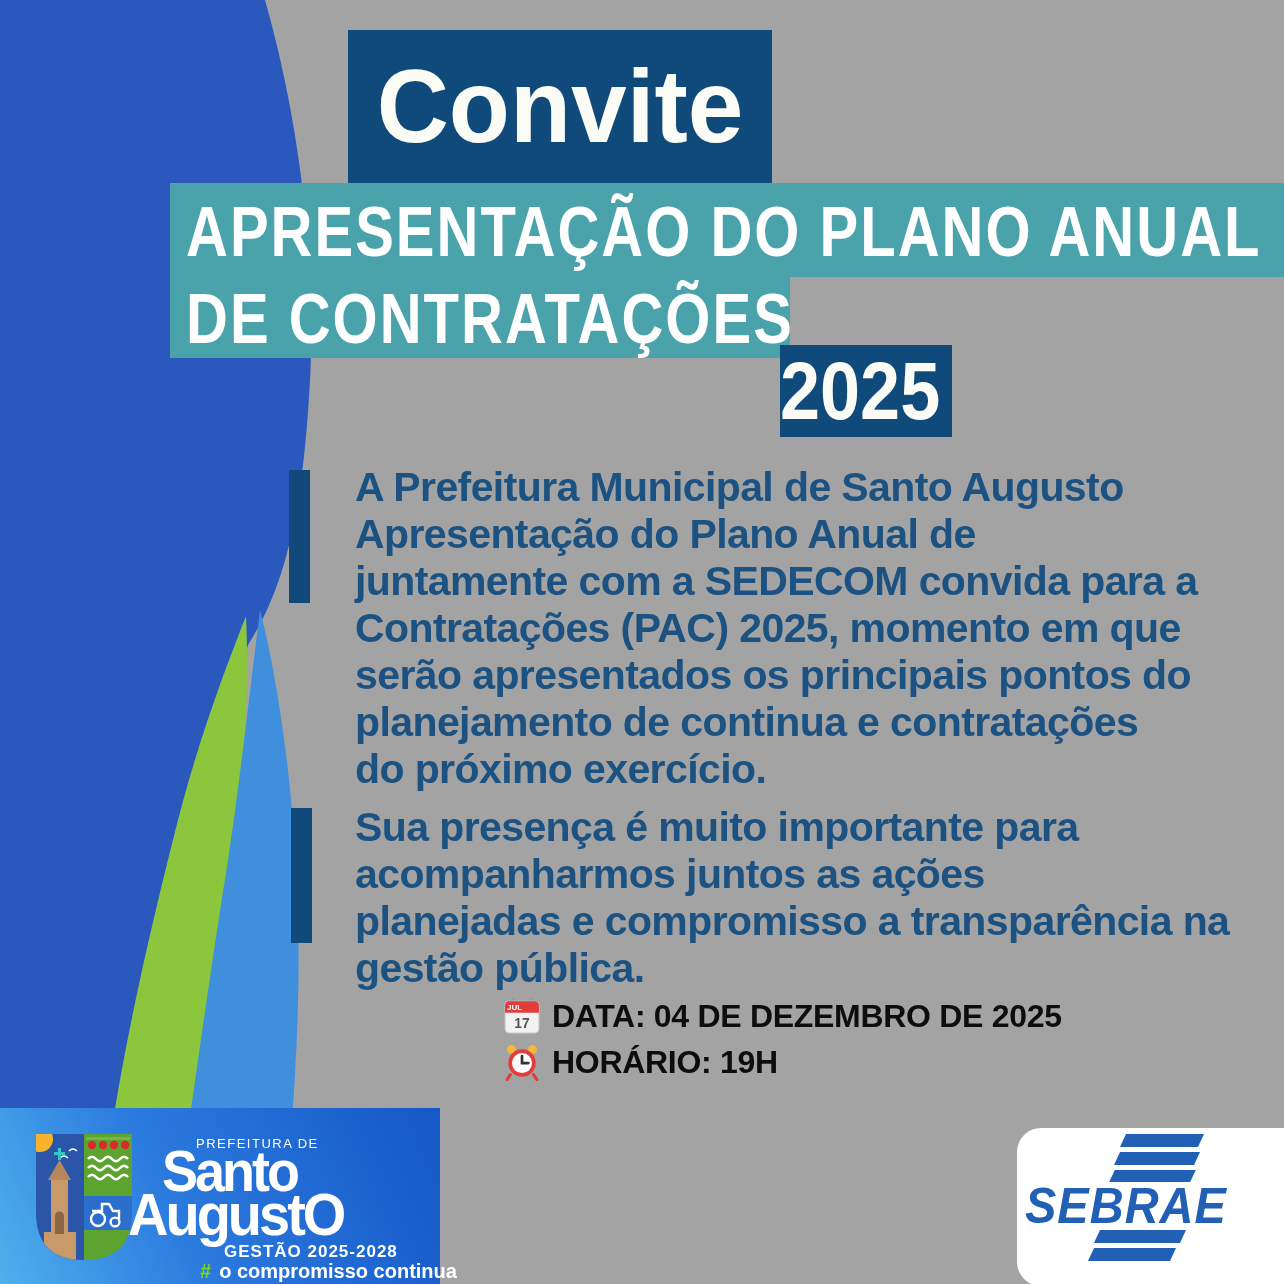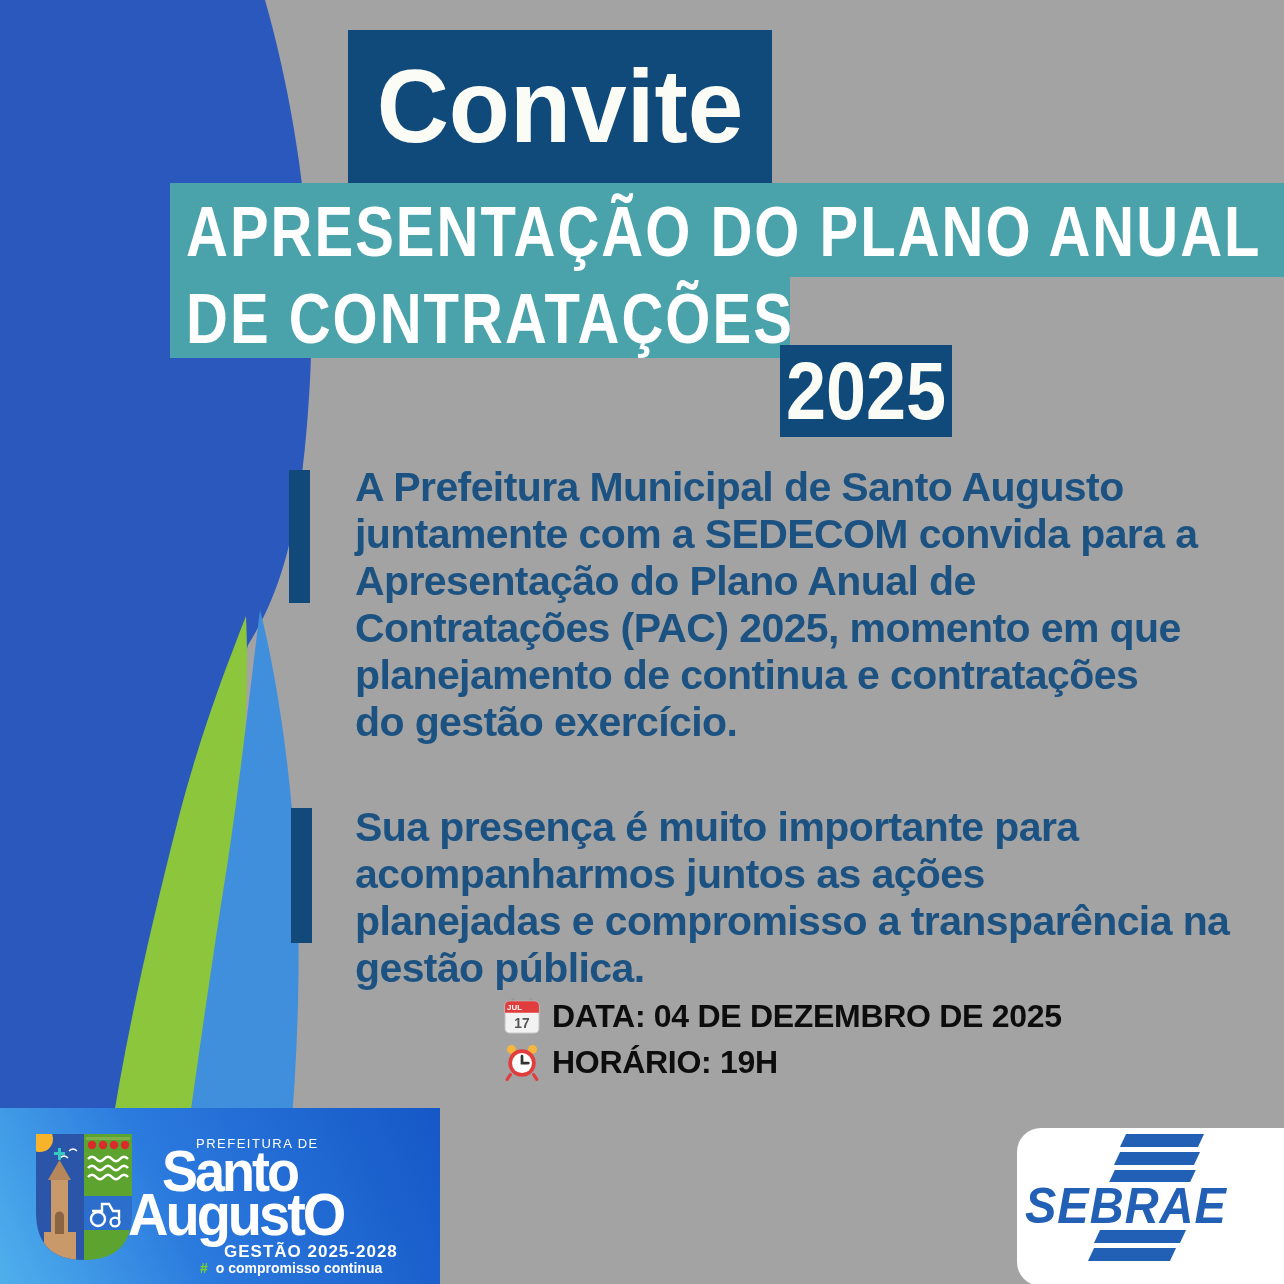--- a/index.html
+++ b/index.html
@@ -21,21 +21,21 @@
   .band{position:absolute;background:#4aa3ab;z-index:2;display:flex;align-items:center;}
   .band-a{left:170px;top:183px;width:1114px;height:94px;}
   .band-b{left:170px;top:277px;width:620px;height:81px;}
   .band span{
     color:#ffffff;font-weight:bold;font-size:58px;letter-spacing:2px;
     transform:scaleY(1.22);transform-origin:left center;display:inline-block;
     padding-left:16px;white-space:nowrap;
   }
   .year-box{
     position:absolute;left:780px;top:345px;width:172px;height:92px;background:#0f4a7a;
-    z-index:3;display:flex;align-items:center;justify-content:center;
+    z-index:3;display:flex;align-items:center;
   }
   .year-box span{
     color:#fbfcf5;font-size:72px;font-weight:bold;transform:scaleY(1.12);display:inline-block;
   }
 
   
   .accent-bar{position:absolute;width:21px;background:#11497b;z-index:2;}
   .bar-1{left:289px;top:470px;height:133px;}
   .bar-2{left:291px;top:808px;height:135px;}
   .para{position:absolute;z-index:2;color:#1c5282;font-weight:bold;
@@ -56,21 +56,21 @@
   }
   .crest{position:absolute;left:36px;top:26px;}
   .wm-eyebrow{position:absolute;left:196px;top:28px;color:#fff;font-weight:normal;
               font-size:13px;letter-spacing:1.5px;white-space:nowrap;}
   .wm-line1{position:absolute;left:162px;top:32px;color:#fff;font-weight:bold;
             font-size:54px;letter-spacing:-3px;transform:scaleY(1.05);white-space:nowrap;}
   .wm-line2{position:absolute;left:128px;top:74px;color:#fff;font-weight:bold;
             font-size:56px;letter-spacing:-3px;transform:scaleY(1.05);white-space:nowrap;}
   .wm-term{position:absolute;left:224px;top:134px;color:#fff;font-weight:bold;
            font-size:17px;letter-spacing:1px;white-space:nowrap;}
-  .wm-slogan{position:absolute;left:200px;top:152px;font-size:14px;font-weight:bold;white-space:nowrap;}
+  .wm-slogan{position:absolute;left:200px;top:152px;font-size:20px;font-weight:bold;white-space:nowrap;}
   .wm-slogan .hash{color:#7ed321;margin-right:8px;}
   .wm-slogan .txt{color:#fff;}
 
   
   .sebrae-box{
     position:absolute;left:1017px;top:1128px;width:290px;height:158px;z-index:4;
     background:#ffffff;border-radius:24px;
   }
   .sebrae-stripe{position:absolute;background:#2160b4;transform:skewX(-25deg);}
   .st-1{left:106px;top:6px;width:78px;height:13px;}
@@ -107,25 +107,26 @@
   <div class="band band-b">
     <span>DE CONTRATAÇÕES</span>
   </div>
   <div class="year-box">
     <span>2025</span>
   </div>
 
   <div class="accent-bar bar-1"></div>
   <div class="para para-1">
     <div>A Prefeitura Municipal de Santo Augusto</div>
+    <div>Apresentação do Plano Anual de</div>
     <div>juntamente com a SEDECOM convida para a</div>
-    <div>Apresentação do Plano Anual de</div>
     <div>Contratações (PAC) 2025, momento em que</div>
+    <div>serão apresentados os principais pontos do</div>
     <div>planejamento de continua e contratações</div>
-    <div>do gestão exercício.</div>
+    <div>do próximo exercício.</div>
   </div>
 
   <div class="accent-bar bar-2"></div>
   <div class="para para-2">
     <div>Sua presença é muito importante para</div>
     <div>acompanharmos juntos as ações</div>
     <div>planejadas e compromisso a transparência na</div>
     <div>gestão pública.</div>
   </div>
 

